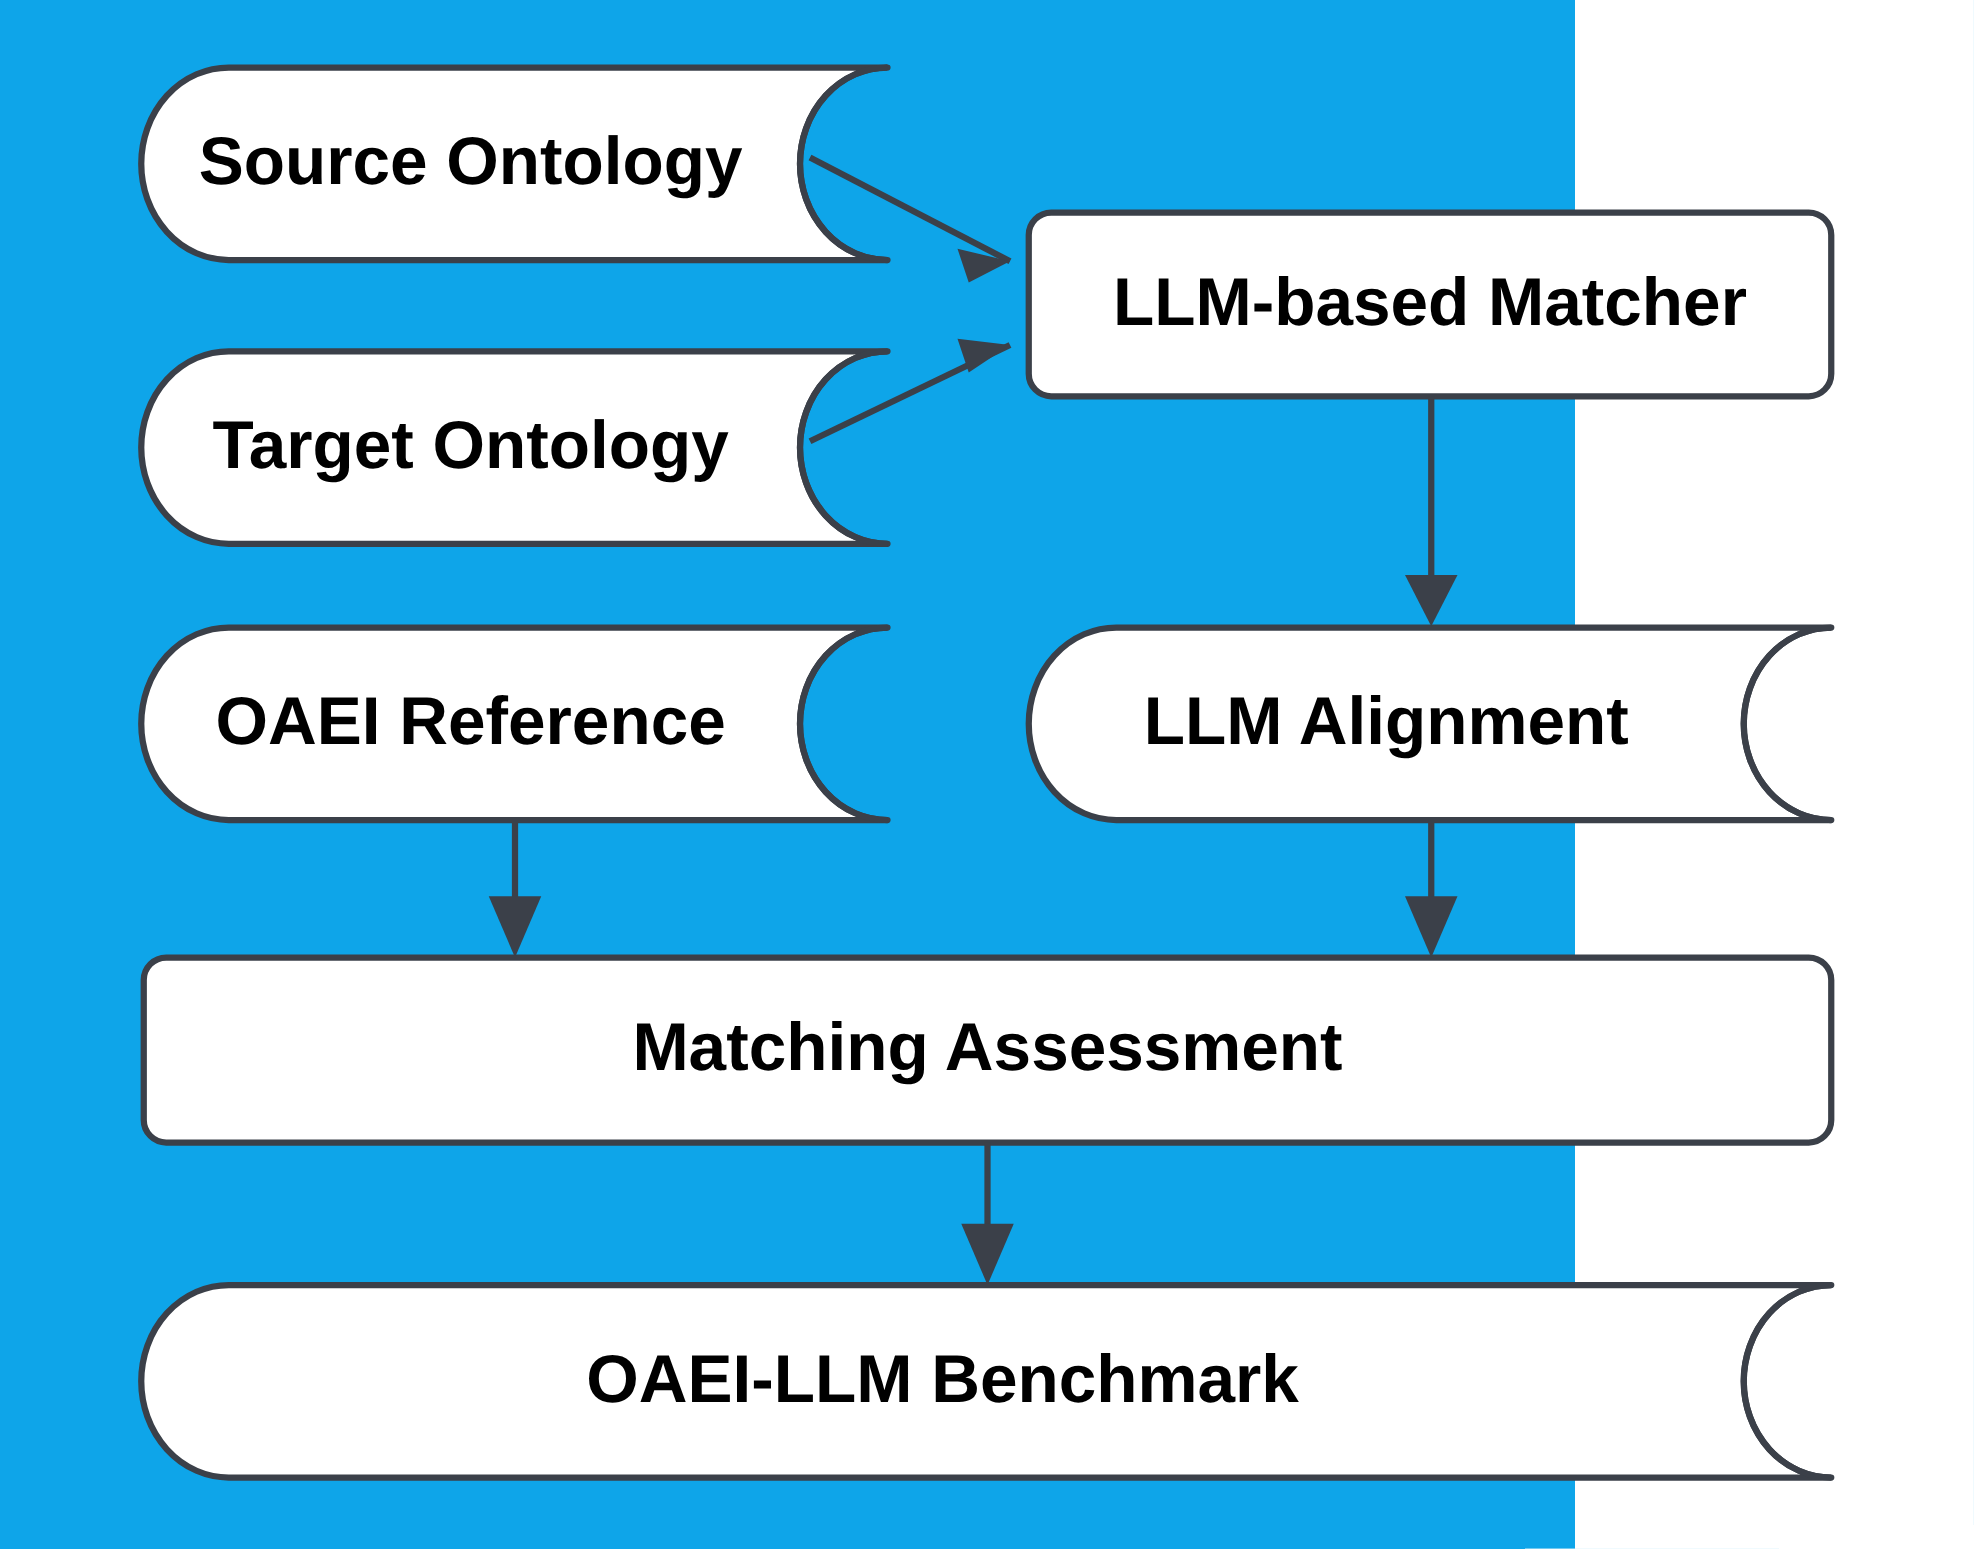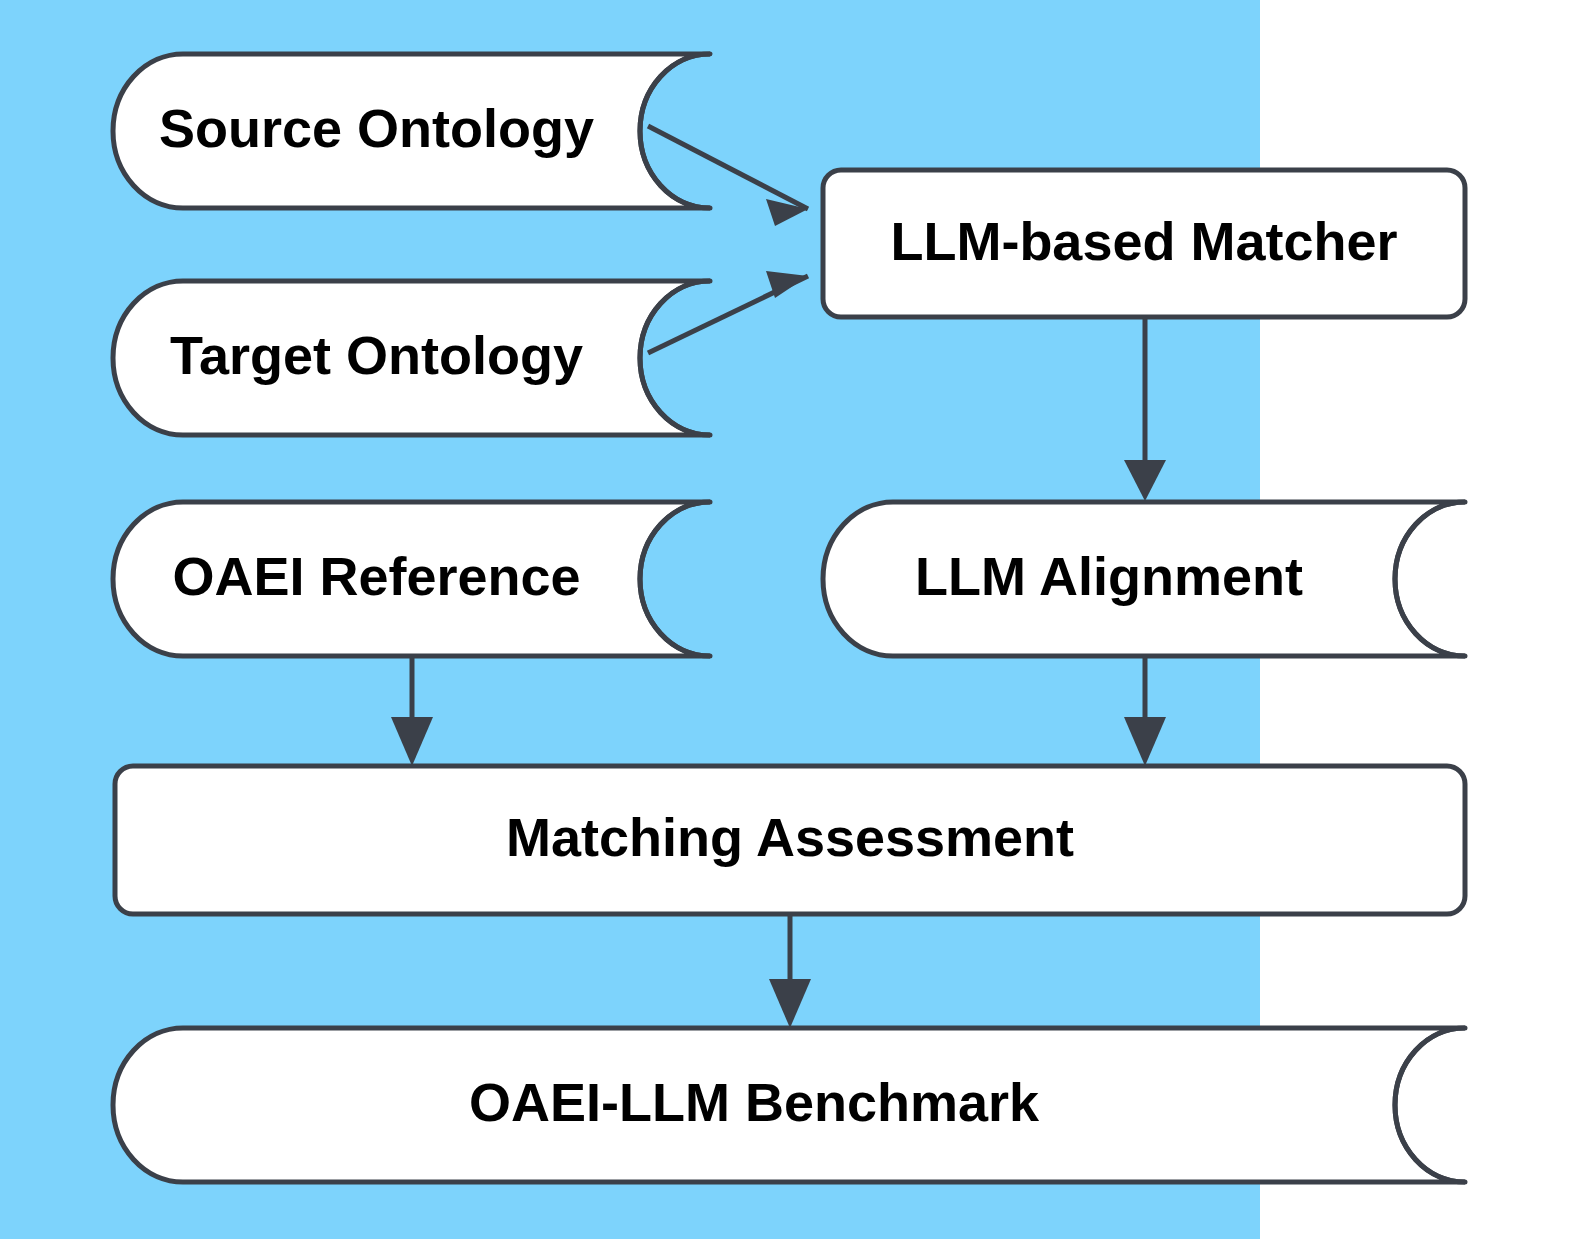--- a/index.html
+++ b/index.html
@@ -10,21 +10,21 @@
   body {
     width: 1579px;
     height: 1239px;
     overflow: hidden;
     font-family: "Liberation Sans", sans-serif;
   }
   #diagram-root {
     position: relative;
     width: 1260px;
     height: 1239px;
-    background: #7dd3fc;
+    background: #0ea5e9;
   }
   svg#flow-svg {
     display: block;
     width: 1579px;
     height: 1239px;
   }
   .node-shape {
     fill: #ffffff;
     stroke: #3b4049;
     stroke-width: 5;

